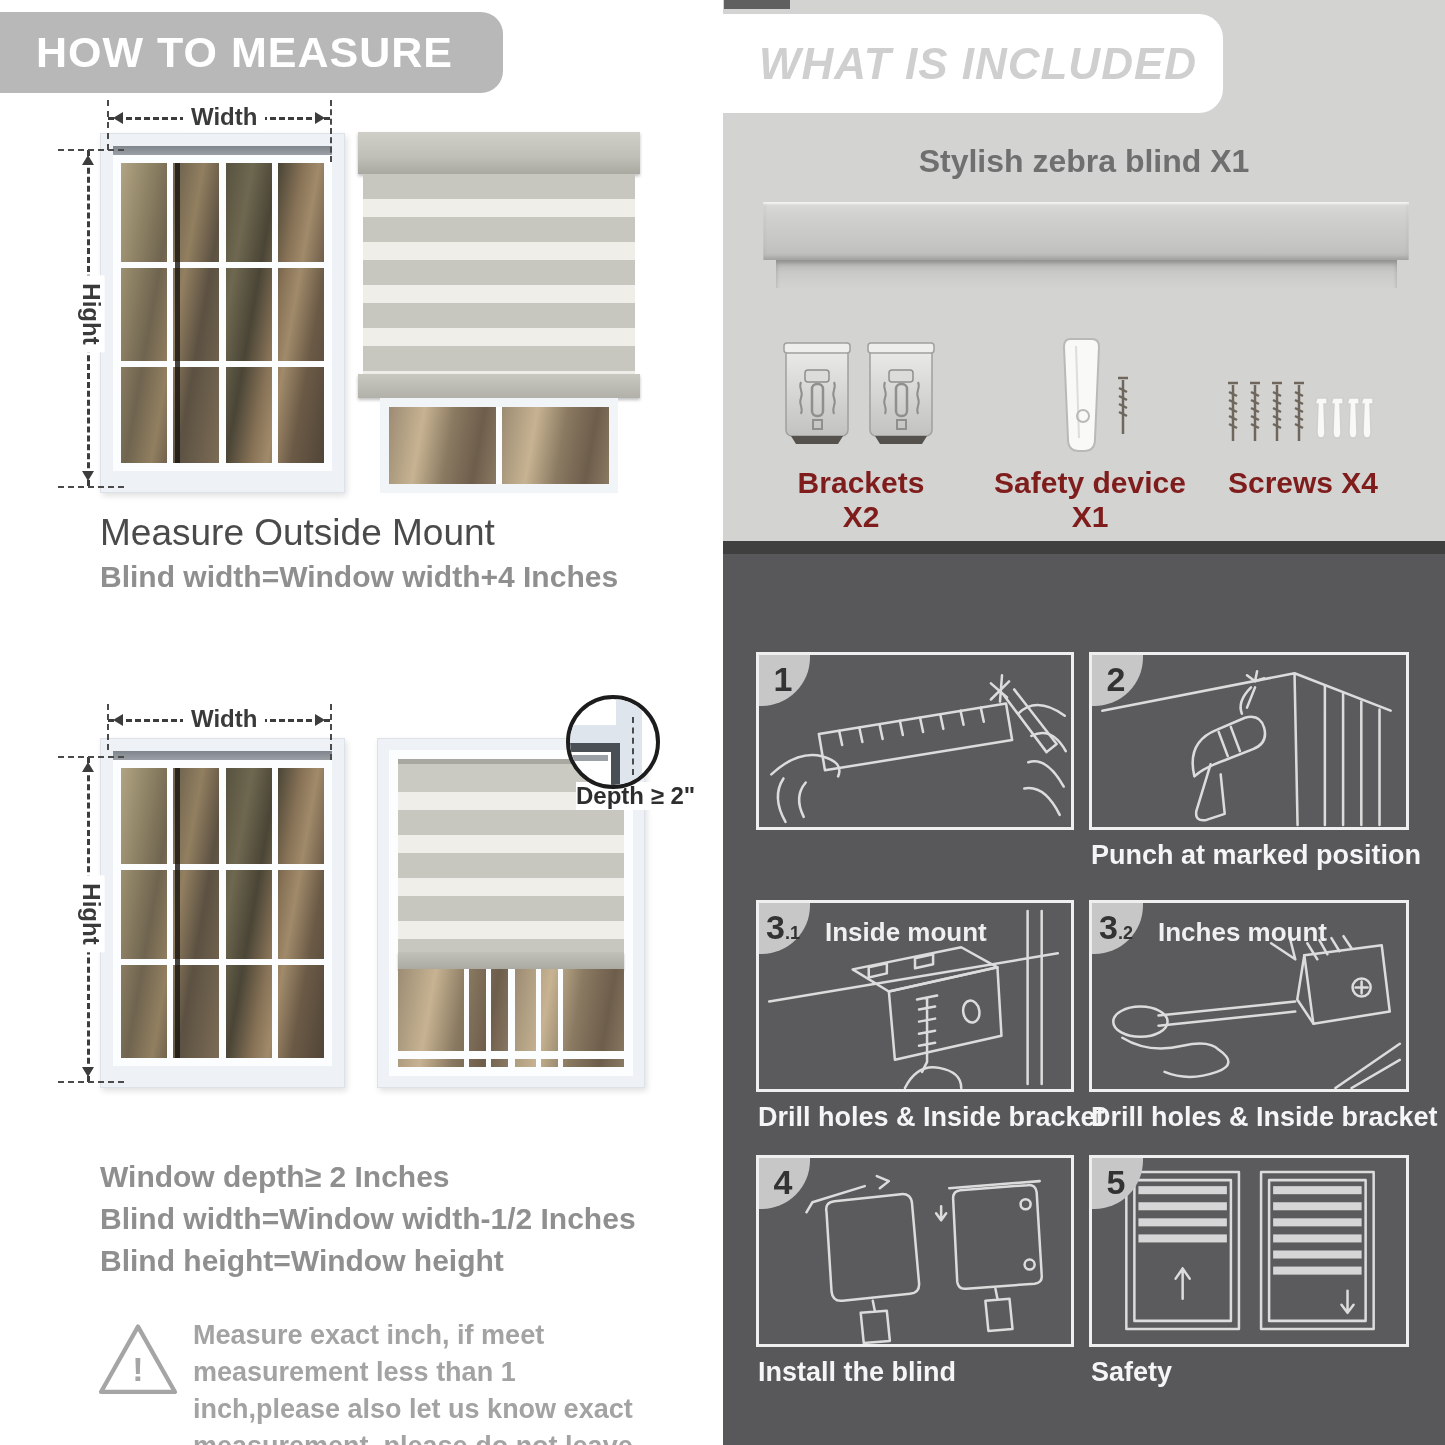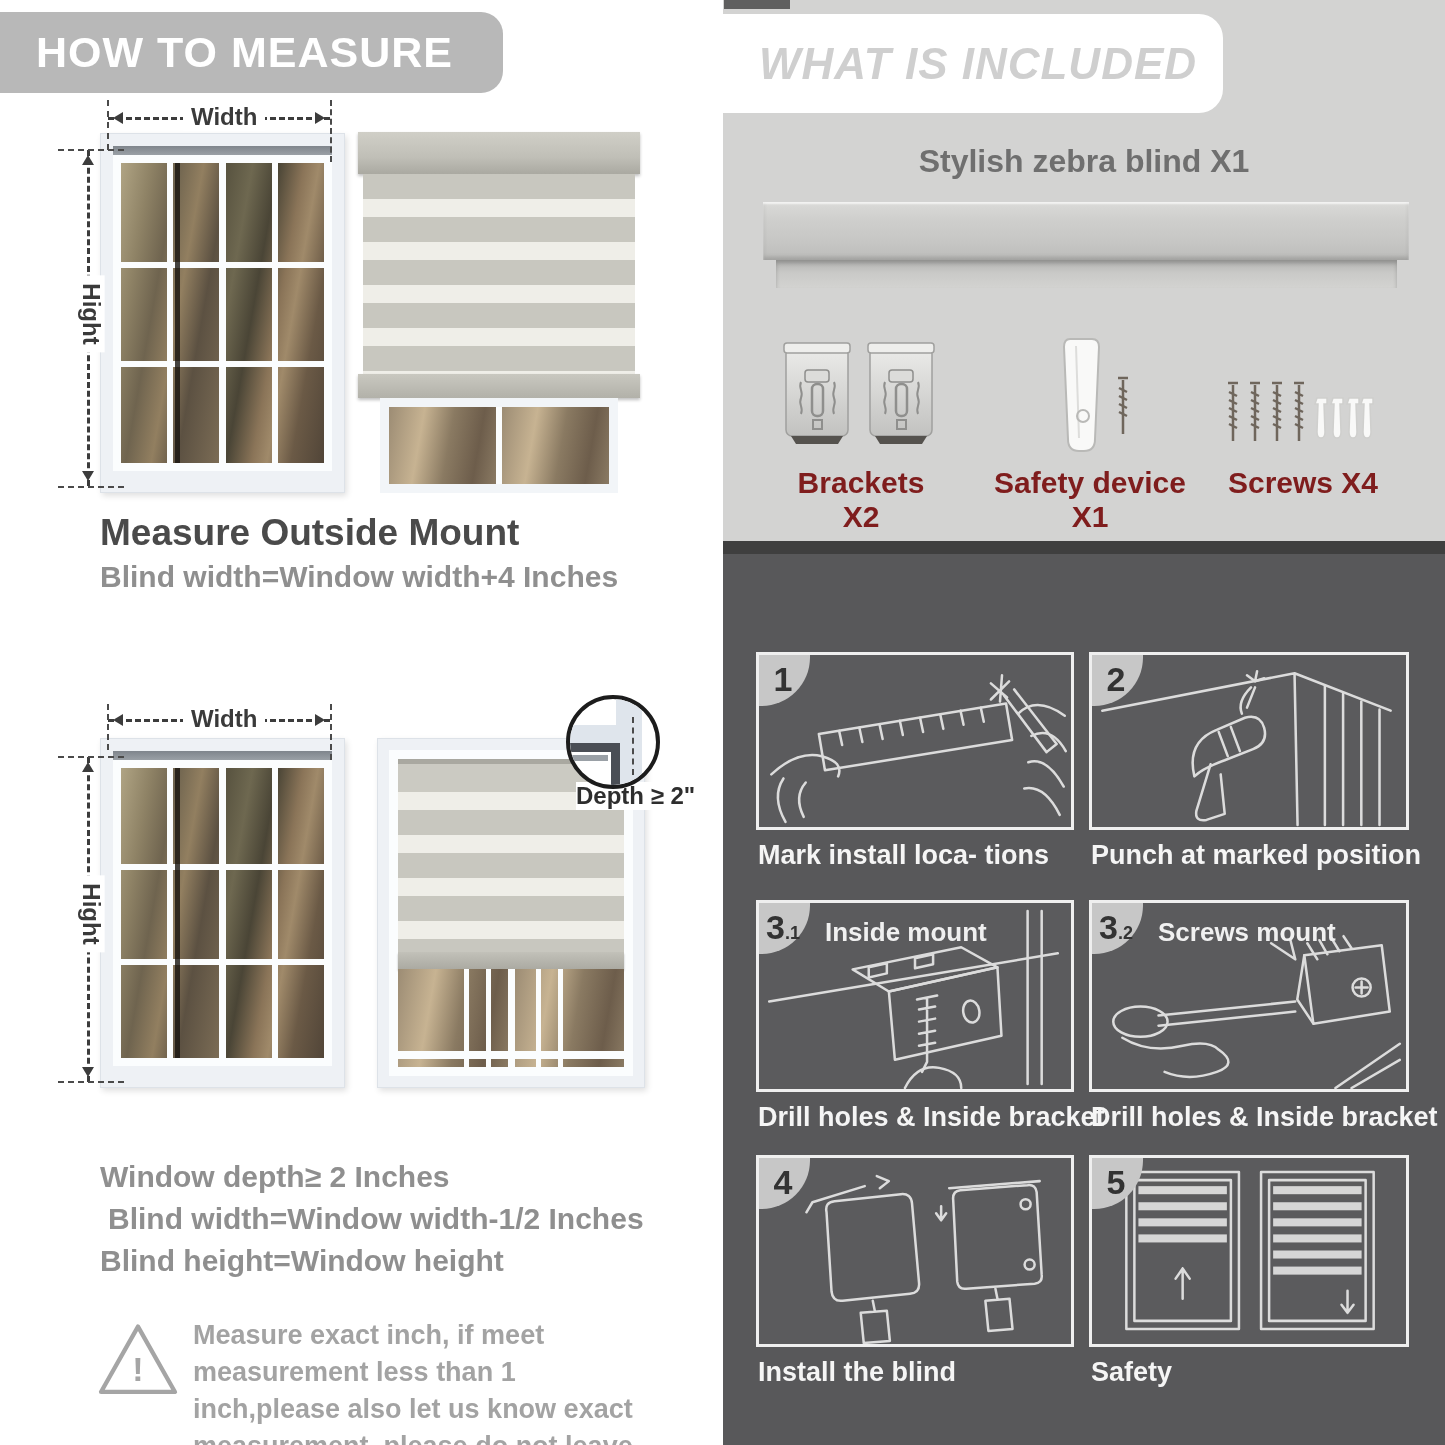--- a/index.html
+++ b/index.html
@@ -5,21 +5,21 @@
   html,body{margin:0;padding:0;background:#ffffff;}
   #canvas{position:relative;width:1445px;height:1445px;background:#ffffff;overflow:hidden;
           font-family:"Liberation Sans","DejaVu Sans",sans-serif;}
   .abs{position:absolute;}
 
   
   .hdr-left{left:0;top:12px;width:503px;height:81px;background:#b8b8b8;border-radius:0 22px 22px 0;
             display:flex;align-items:center;padding-left:36px;box-sizing:border-box;}
   .hdr-left span{color:#ffffff;font-size:43px;font-weight:700;letter-spacing:1px;}
 
-  .sec-head{font-size:37px;font-weight:700;color:#4a4a4a;}
+  .sec-head{font-size:37px;font-weight:400;color:#4a4a4a;}
   .sec-line{font-size:30px;font-weight:700;color:#8f8f8f;}
 
   
   .wintrim{background:#eef1f5;box-shadow:0 0 0 1px #dde2e8 inset, 2px 3px 6px rgba(0,0,0,.12);
            padding:13px;box-sizing:border-box;}
   .winreveal{height:9px;background:linear-gradient(180deg,#7f858c,#9aa0a6);}
   .winsashes{display:flex;gap:7px;background:#fbfdfe;border:8px solid #fbfdfe;box-sizing:border-box;}
   .sash{position:relative;flex:1;overflow:hidden;}
   .sash.l{background:linear-gradient(100deg,#b0a484 0%,#8f8366 20%,#6f644f 38%,#927f60 55%,#5c5142 72%,#7b6c55 100%);}
   .sash.l::after{content:"";position:absolute;top:0;bottom:0;left:55%;width:5px;background:rgba(24,20,15,.8);}
@@ -170,21 +170,21 @@
     <div style="position:absolute;right:14px;top:0;bottom:0;width:26px;background:#dfe5ec;"></div>
     <div style="position:absolute;left:0;right:40px;top:26px;height:22px;background:#dfe5ec;"></div>
     <div style="position:absolute;left:0;right:36px;top:44px;height:9px;background:#4a4e55;"></div>
     <div style="position:absolute;right:36px;top:44px;width:9px;bottom:0;background:#4a4e55;"></div>
     <div style="position:absolute;left:0;right:48px;top:56px;height:6px;background:#9aa0a6;"></div>
     <div class="dashv" style="position:absolute;right:22px;top:18px;height:58px;"></div>
   </div>
   <div class="abs mlabel" style="left:576px;top:782px;padding:0;font-size:24px;color:#2e2e2e;">Depth ≥ 2"</div>
 
   <div class="abs sec-line" style="left:100px;top:1160px;">Window depth≥ 2 Inches</div>
-  <div class="abs sec-line" style="left:108px;top:1202px;">Blind width=Window width-1/2 Inches</div>
+  <div class="abs sec-line" style="left:100px;top:1202px;">Blind width=Window width-1/2 Inches</div>
   <div class="abs sec-line" style="left:100px;top:1244px;">Blind height=Window height</div>
 
   <div class="abs" style="left:95px;top:1318px;width:86px;height:86px;">
     <svg width="86" height="86" viewBox="0 0 100 96">
       <path d="M50 8 L93 84 L7 84 Z" fill="none" stroke="#a5a5a5" stroke-width="5" stroke-linejoin="round"></path>
     </svg>
     <span style="position:absolute;left:0;right:0;top:32px;text-align:center;font-size:34px;font-weight:700;color:#a5a5a5;">!</span>
   </div>
   <div class="abs warn-text" style="left:193px;top:1317px;width:450px;">Measure exact inch, if meet measurement less than 1 inch,please also let us know exact measurement, please do not leave it</div>
 
@@ -270,21 +270,20 @@
           <path d="M75 75 l3 14 M95 72 l3 14 M115 69 l3 14 M135 65 l3 14 M155 62 l3 14 M175 59 l3 14 M195 55 l3 14 M215 52 l3 14"></path>
           <path d="M225 28 l16 14 M243 26 l-18 18 M236 20 l-2 26"></path>
           <path d="M238 40 L280 96 M248 34 L290 88 M280 96 L290 88"></path>
           <path d="M298 60 Q270 40 252 58 M299 95 Q285 70 265 80 M297 130 Q280 100 262 106 M293 158 Q278 128 258 132"></path>
         </g>
       </svg>
       <div class="step-badge">
           <span class="n">1</span>
         </div>
     </div>
-    <div class="step-caption" style="top:188px;">Mark install loca- tions</div>
   </div>
 
   <div class="abs" style="left:1089px;top:652px;width:320px;height:230px;">
     <div class="step-panel" style="height:178px;">
       <svg class="art" viewBox="0 0 300 170">
         <g class="ln">
           <path d="M5 55 L195 18 M195 18 L290 55 M195 18 L198 168"></path>
           <path d="M225 30 L225 168 M243 38 L243 168 M261 46 L261 168 M279 54 L279 168"></path>
           <path d="M148 52 l8 -20"></path>
           <path d="M143 58 q-5 -12 9 -26"></path>
@@ -337,21 +336,21 @@
           <path d="M60 112 L196 98 M60 122 L196 108"></path>
           <ellipse cx="42" cy="118" rx="27" ry="15"></ellipse>
           <path d="M24 134 Q50 150 84 142 Q110 136 120 146 Q140 160 118 168 Q90 178 66 168"></path>
           <path d="M236 184 L300 140 M252 184 L300 156"></path>
         </g>
       </svg>
       <div class="step-badge">
           <span class="n">3</span>
           <span class="s">.2</span>
         </div>
-      <span class="step-title">Screws mount</span>
+      <span class="step-title">Inches mount</span>
     </div>
     <div class="step-caption" style="top:202px;">Drill holes &amp;  Inside bracket</div>
   </div>
 
   <div class="abs" style="left:756px;top:1155px;width:318px;height:242px;">
     <div class="step-panel" style="height:192px;">
       <svg class="art" viewBox="0 0 300 185">
         <g class="ln">
           <path d="M62 54 Q60 44 70 43 L136 36 Q146 35 147 45 L154 124 Q155 134 145 135 L78 142 Q68 143 67 133 Z"></path>
           <path d="M48 44 L100 28 M48 44 L42 54"></path>

